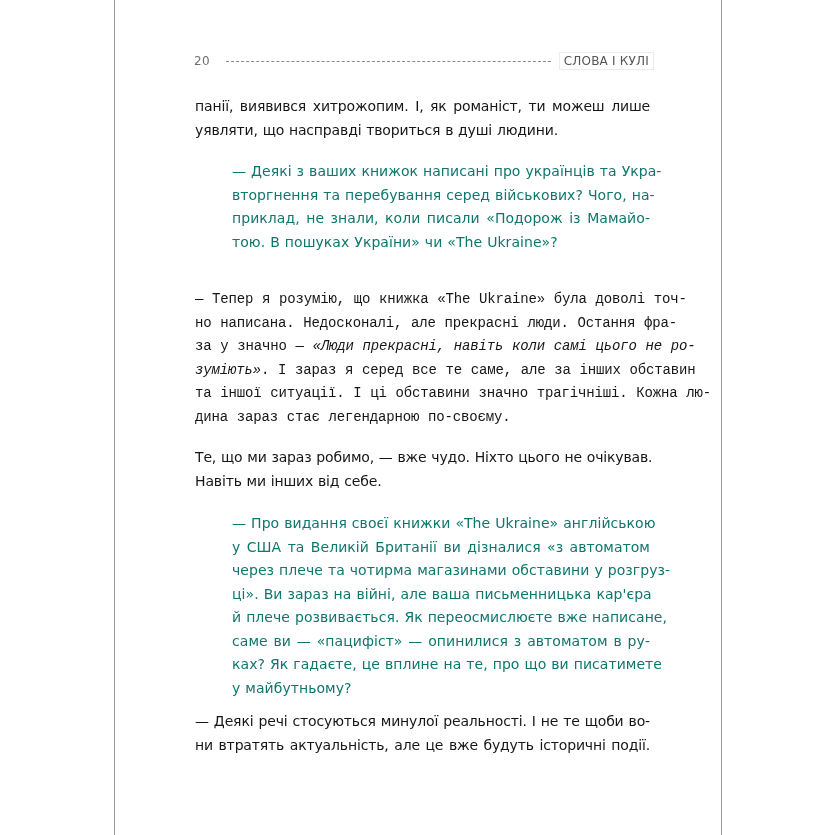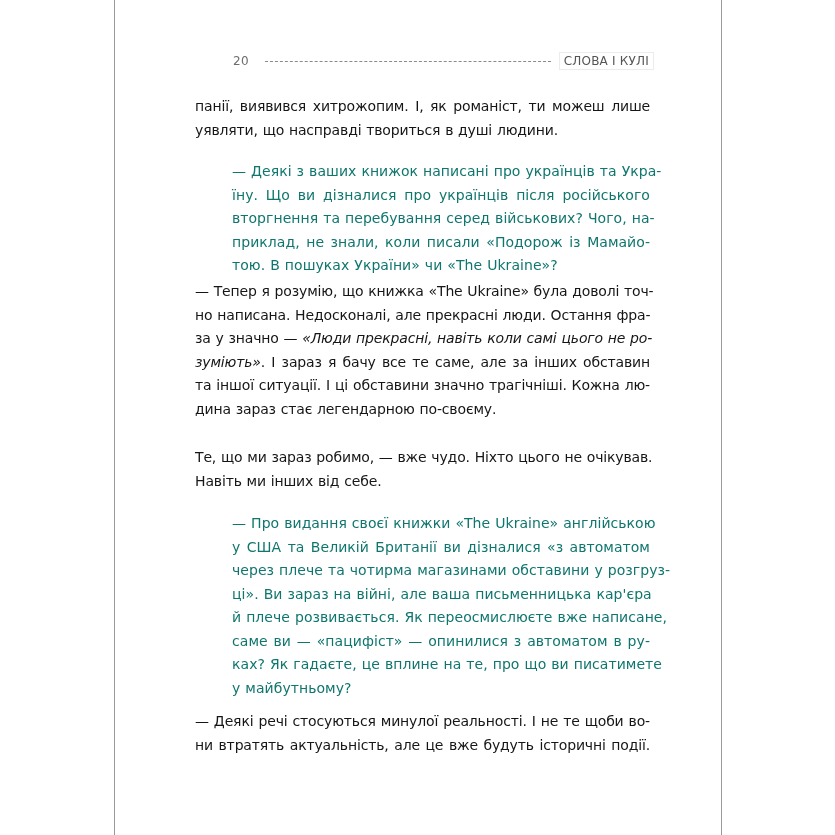--- a/index.html
+++ b/index.html
@@ -31,21 +31,20 @@
       width: 460px;
       height: 20px;
       display: flex;
       align-items: center;
       font-size: 12px;
       color: #6d6d6d;
     }
     .page-number {
       width: 28px;
       letter-spacing: 0.3px;
-      margin-left: 39px;
     }
     .dash-rule {
       flex: 1;
       height: 0;
       border-top: 1.5px dashed #8a8a8a;
       margin: 0 8px 0 4px;
     }
     .chapter-title {
       border: 1px solid #ececec;
       padding: 1px 4px;
@@ -95,31 +94,30 @@
   <span class="chapter-title">СЛОВА І КУЛІ</span>
 </div>
 
 <div class="text-block" style="top:95px;">
   <span class="line">панії, виявився хитрожопим. І, як романіст, ти можеш лише</span>
   <span class="line last">уявляти, що насправді твориться в душі людини.</span>
 </div>
 
 <div class="text-block quote" style="top:160px;">
   <span class="line">— Деякі з ваших книжок написані про українців та Укра-</span>
-  <span class="line">їну. Що ви дізналися про українців після російського</span>
   <span class="line">вторгнення та перебування серед військових? Чого, на-</span>
   <span class="line">приклад, не знали, коли писали «Подорож із Мамайо-</span>
   <span class="line last">тою. В пошуках України» чи «The Ukraine»?</span>
 </div>
 
-<div class="text-block" style="top:280px;">
+<div class="text-block" style="top:288px;font-family:Liberation Mono, monospace;">
   <span class="line">— Тепер я розумію, що книжка «The Ukraine» була доволі точ-</span>
   <span class="line">но написана. Недосконалі, але прекрасні люди. Остання фра-</span>
   <span class="line"><span>за у значно — </span><em>«Люди прекрасні, навіть коли самі цього не ро-</em></span>
-  <span class="line"><em>зуміють»</em><span>. І зараз я бачу все те саме, але за інших обставин</span></span>
+  <span class="line"><em>зуміють»</em><span>. І зараз я серед все те саме, але за інших обставин</span></span>
   <span class="line">та іншої ситуації. І ці обставини значно трагічніші. Кожна лю-</span>
   <span class="line last">дина зараз стає легендарною по-своєму.</span>
 </div>
 
 <div class="text-block" style="top:446px;">
   <span class="line">Те, що ми зараз робимо, — вже чудо. Ніхто цього не очікував.</span>
   <span class="line last">Навіть ми інших від себе.</span>
 </div>
 
 <div class="text-block quote" style="top:512px;">

